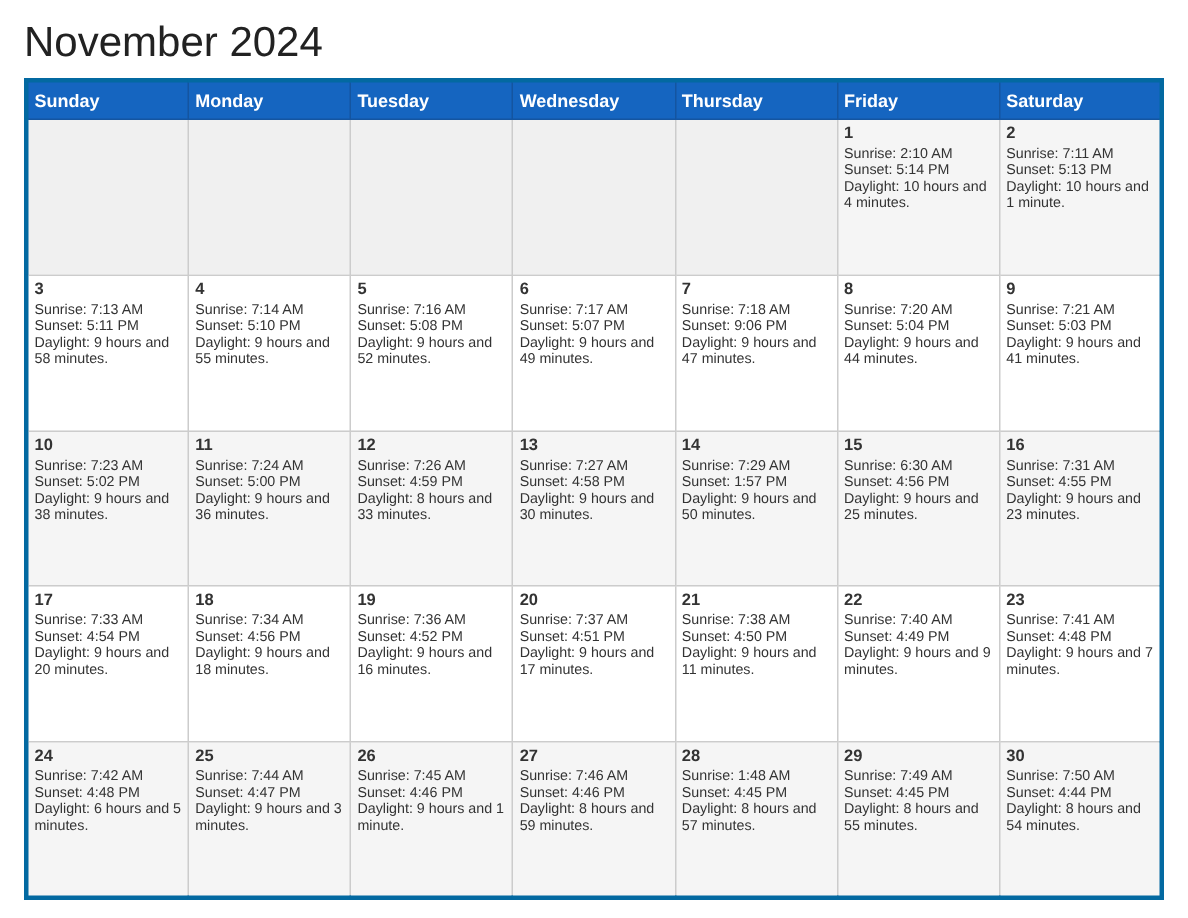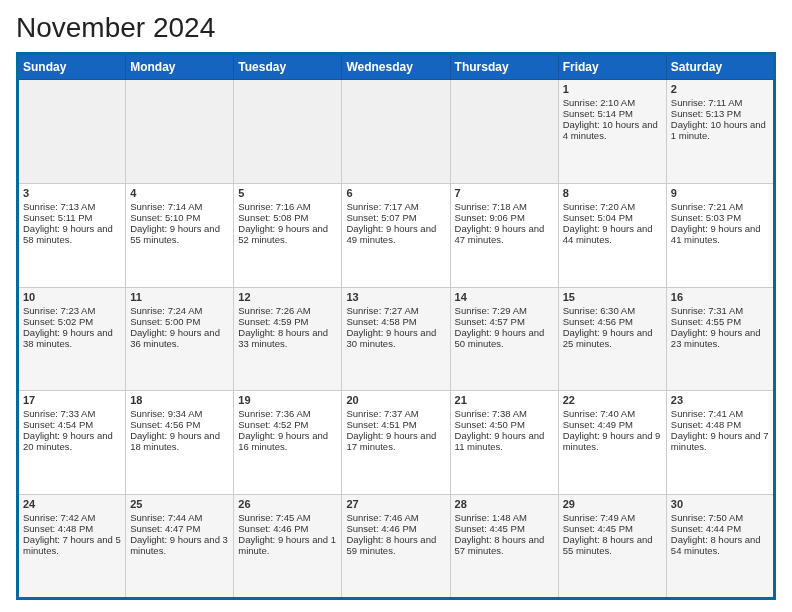--- a/index.html
+++ b/index.html
@@ -202,21 +202,21 @@
           </td>
           <td>
             <span class="day-num">13</span>
             <div>Sunrise: 7:27 AM</div>
             <div>Sunset: 4:58 PM</div>
             <div>Daylight: 9 hours and 30 minutes.</div>
           </td>
           <td>
             <span class="day-num">14</span>
             <div>Sunrise: 7:29 AM</div>
-            <div>Sunset: 4:57 PM</div>
+            <div>Sunset: 1:57 PM</div>
             <div>Daylight: 9 hours and 50 minutes.</div>
           </td>
           <td>
             <span class="day-num">15</span>
             <div>Sunrise: 6:30 AM</div>
             <div>Sunset: 4:56 PM</div>
             <div>Daylight: 9 hours and 25 minutes.</div>
           </td>
           <td>
             <span class="day-num">16</span>
@@ -227,21 +227,21 @@
         </tr>
         <tr>
           <td>
             <span class="day-num">17</span>
             <div>Sunrise: 7:33 AM</div>
             <div>Sunset: 4:54 PM</div>
             <div>Daylight: 9 hours and 20 minutes.</div>
           </td>
           <td>
             <span class="day-num">18</span>
-            <div>Sunrise: 9:34 AM</div>
+            <div>Sunrise: 7:34 AM</div>
             <div>Sunset: 4:56 PM</div>
             <div>Daylight: 9 hours and 18 minutes.</div>
           </td>
           <td>
             <span class="day-num">19</span>
             <div>Sunrise: 7:36 AM</div>
             <div>Sunset: 4:52 PM</div>
             <div>Daylight: 9 hours and 16 minutes.</div>
           </td>
           <td>
@@ -267,21 +267,21 @@
             <div>Sunrise: 7:41 AM</div>
             <div>Sunset: 4:48 PM</div>
             <div>Daylight: 9 hours and 7 minutes.</div>
           </td>
         </tr>
         <tr>
           <td>
             <span class="day-num">24</span>
             <div>Sunrise: 7:42 AM</div>
             <div>Sunset: 4:48 PM</div>
-            <div>Daylight: 7 hours and 5 minutes.</div>
+            <div>Daylight: 6 hours and 5 minutes.</div>
           </td>
           <td>
             <span class="day-num">25</span>
             <div>Sunrise: 7:44 AM</div>
             <div>Sunset: 4:47 PM</div>
             <div>Daylight: 9 hours and 3 minutes.</div>
           </td>
           <td>
             <span class="day-num">26</span>
             <div>Sunrise: 7:45 AM</div>

